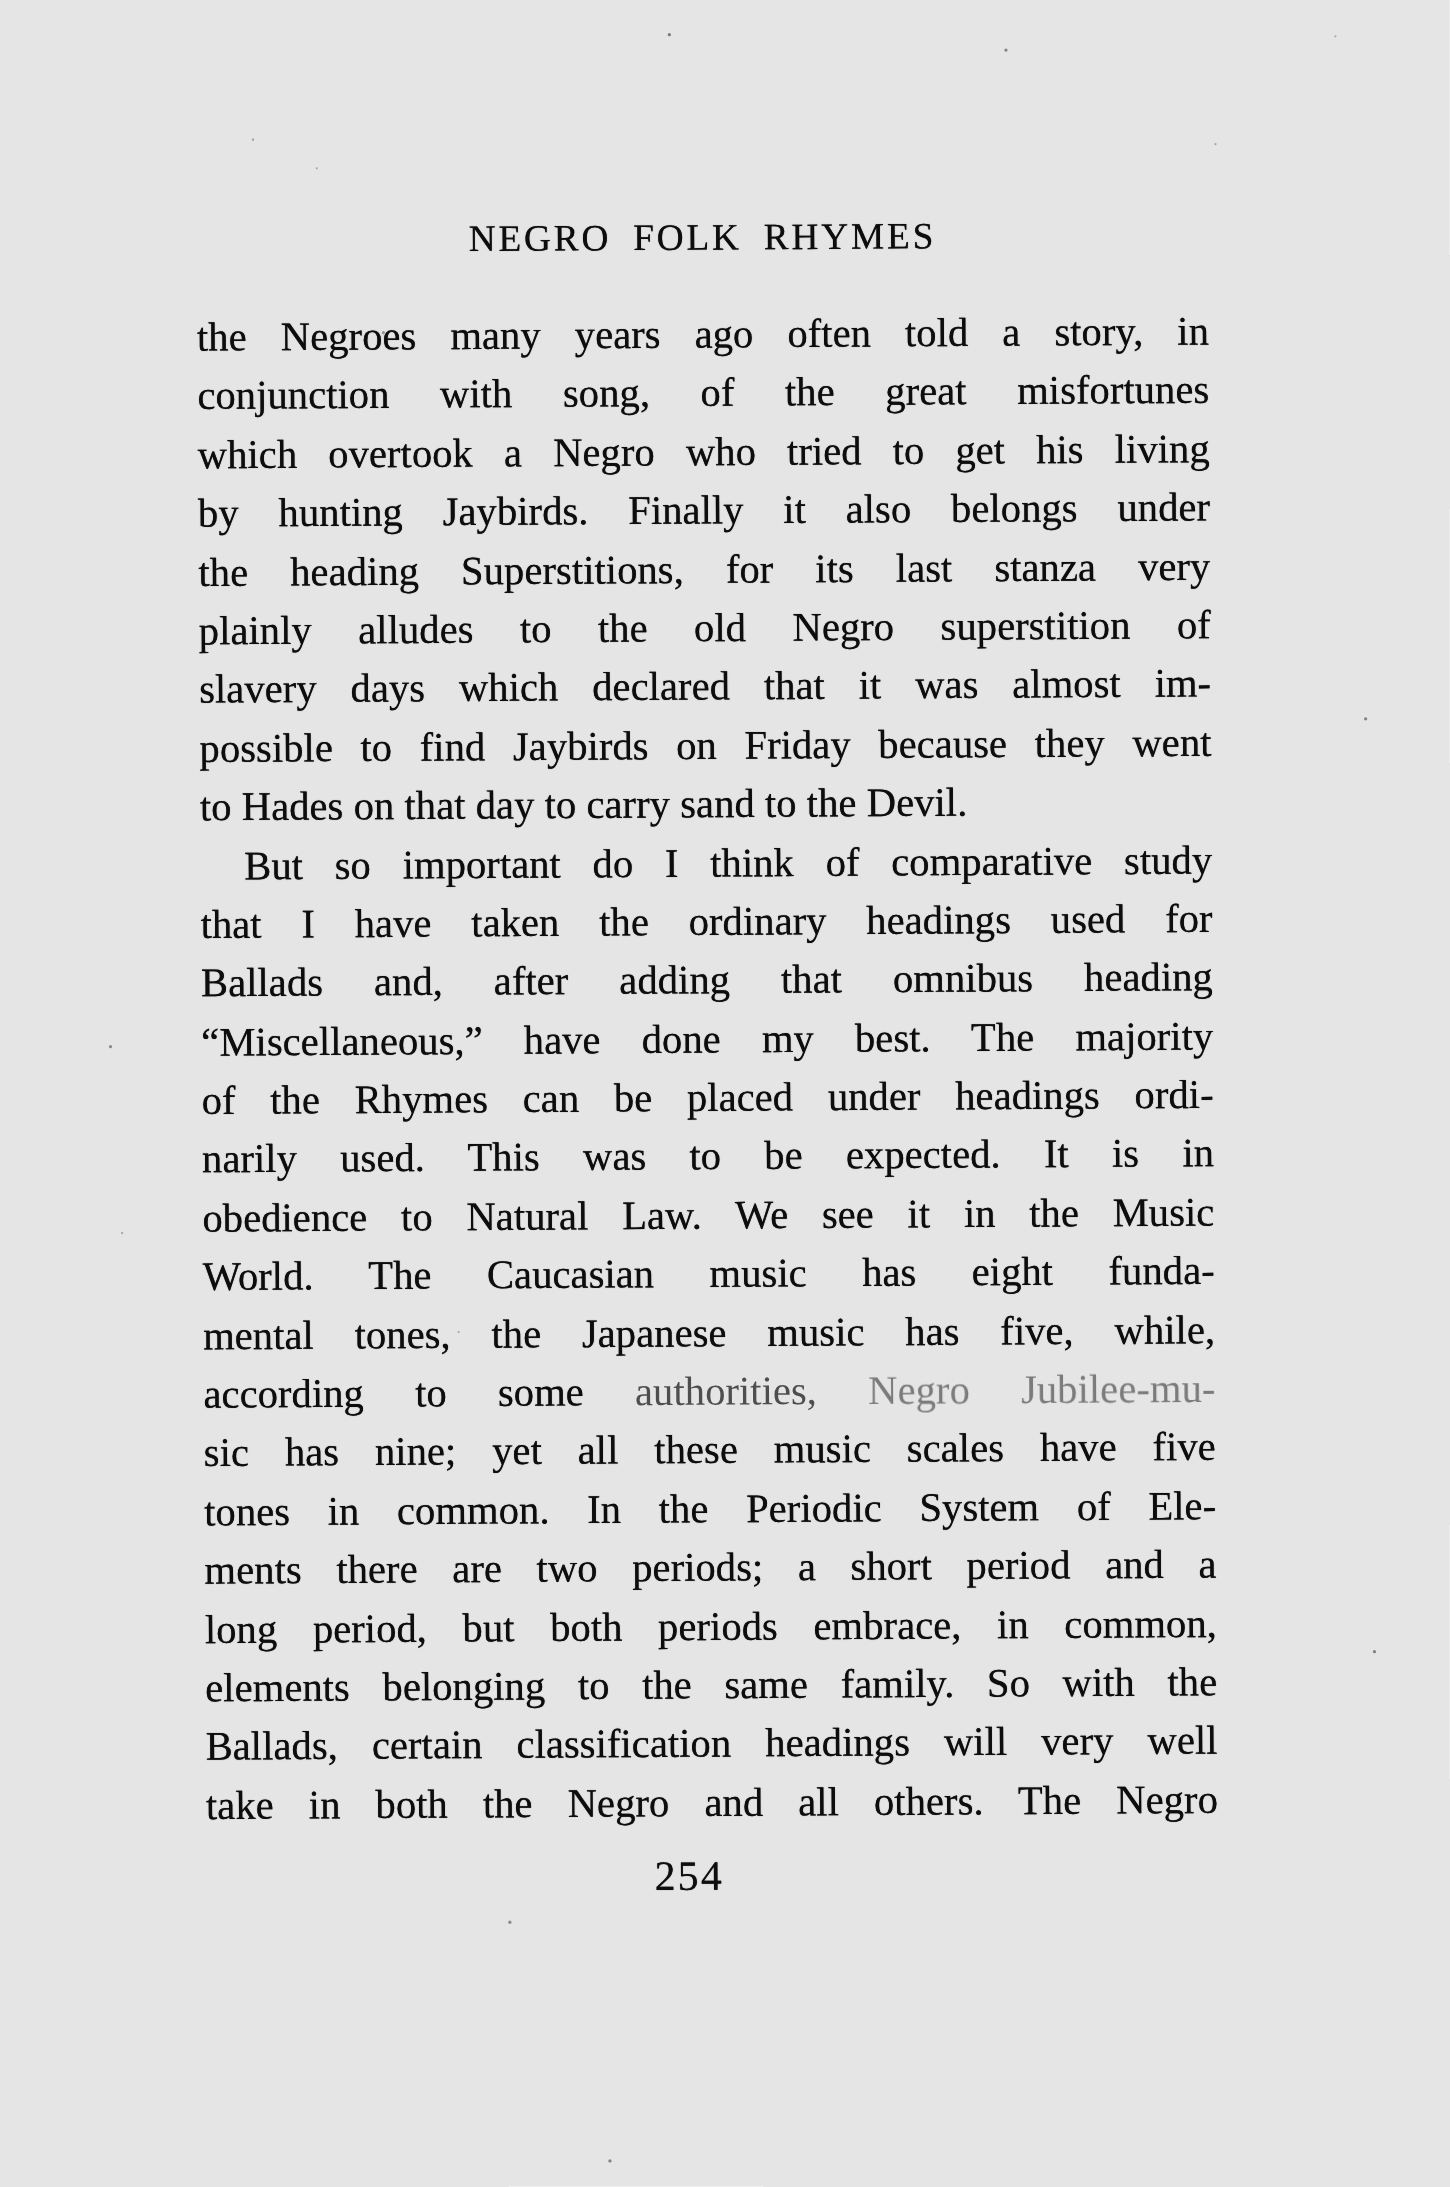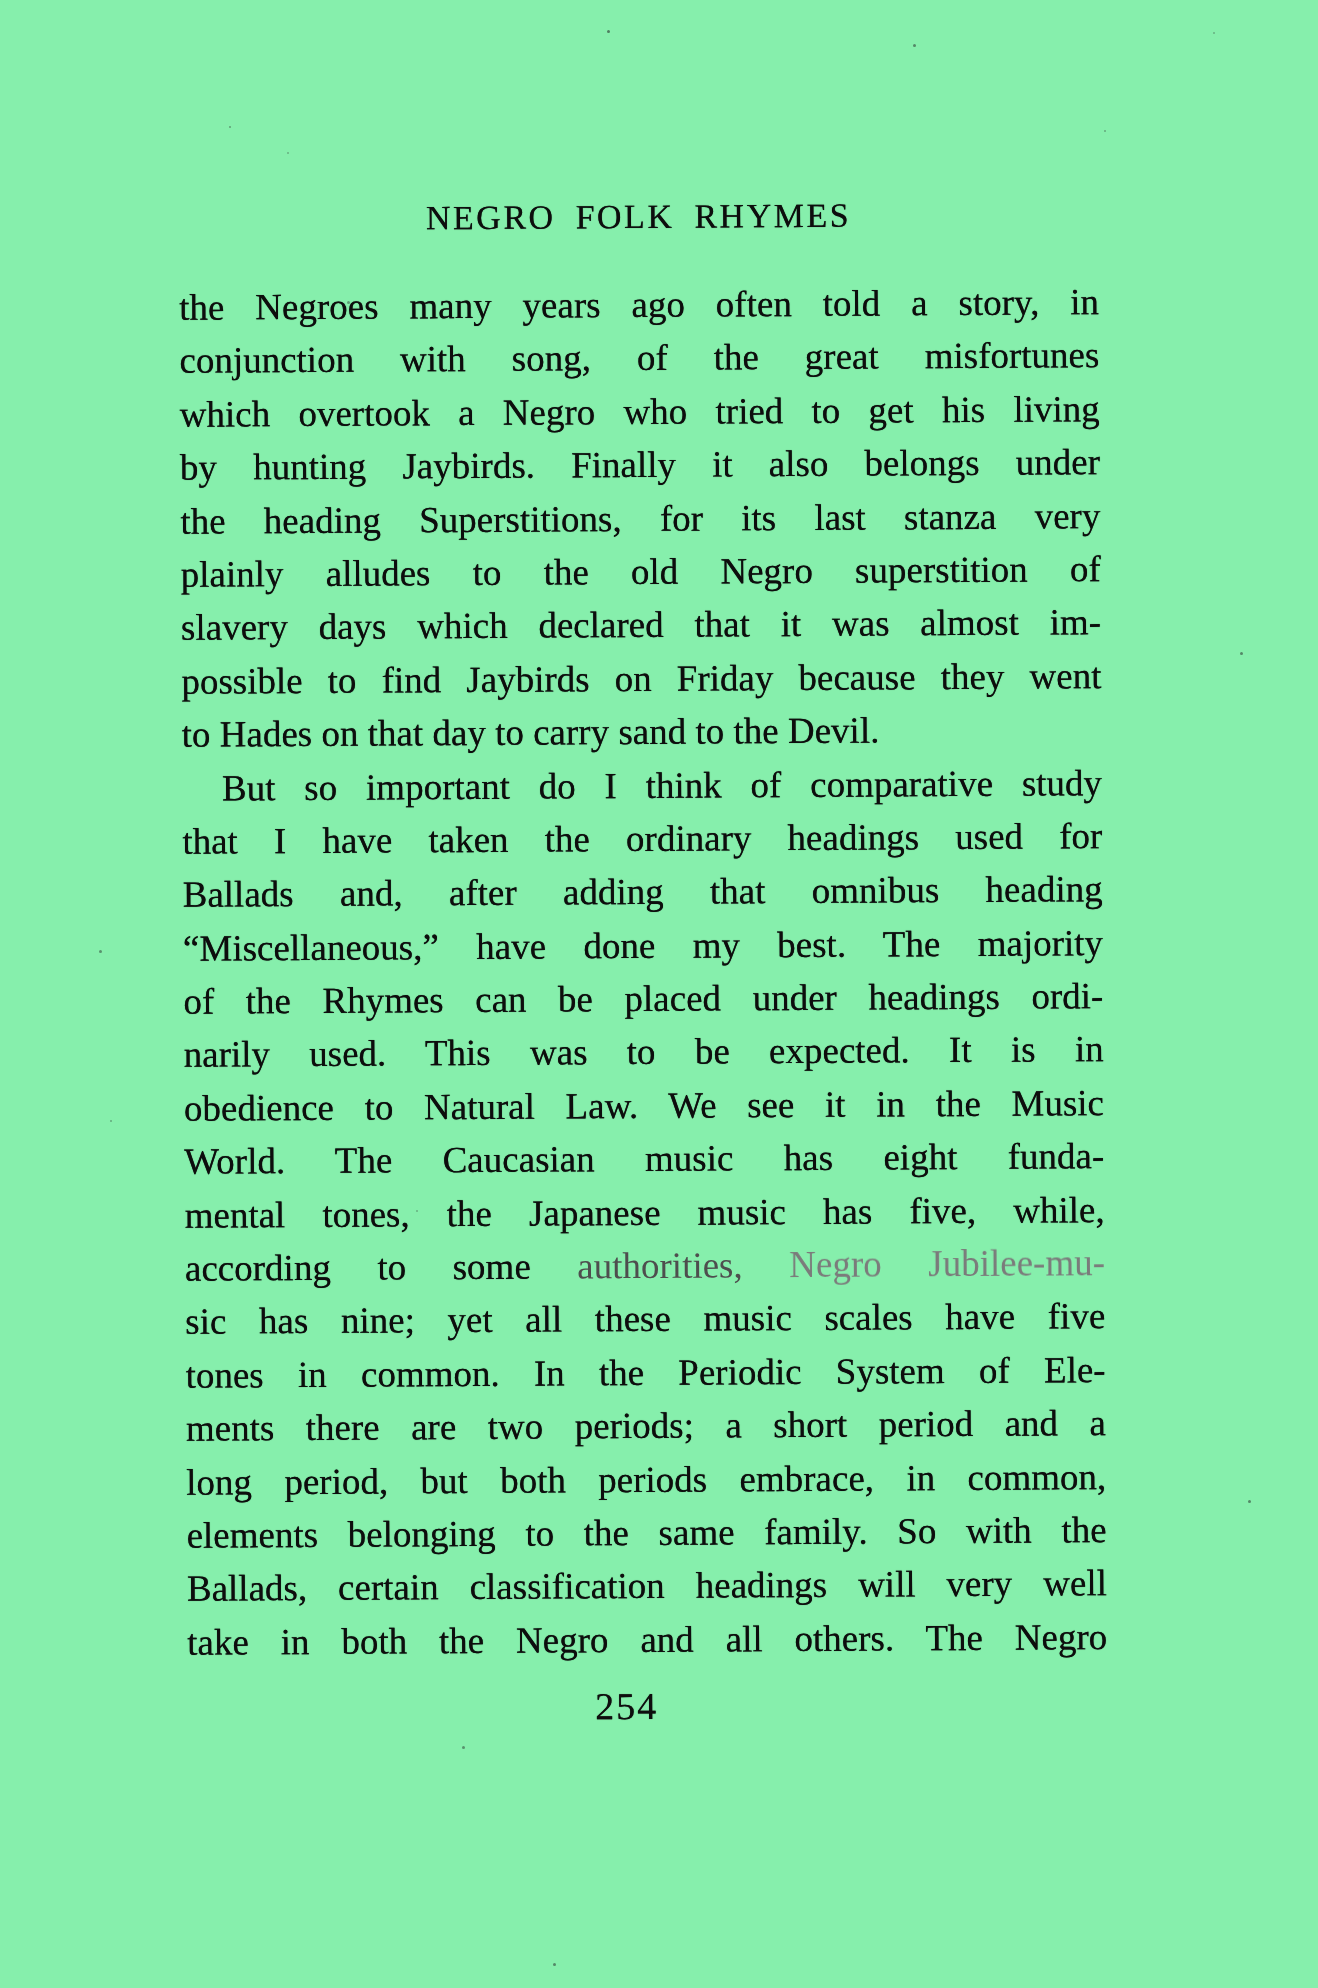--- a/index.html
+++ b/index.html
@@ -10,21 +10,21 @@
   body {
     width: 1318px;
     height: 1988px;
     position: relative;
     overflow: hidden;
     font-family: "Liberation Serif", serif;
   }
   .sheet {
     position: absolute;
     inset: 0;
-    background: #86efac;
+    background: #e5e5e5;
   }
   
   .content {
     position: absolute;
     left: 0; top: 0;
     width: 1318px; height: 1988px;
     transform: rotate(-0.35deg);
     transform-origin: 640px 950px;
   }
   .running-head {

